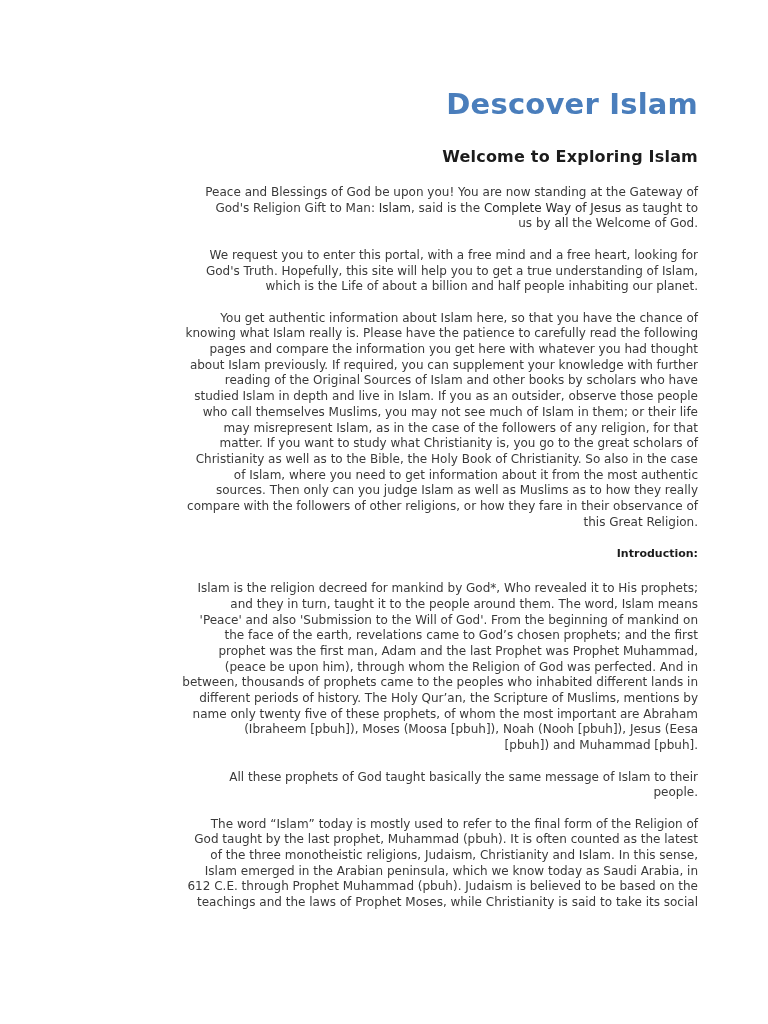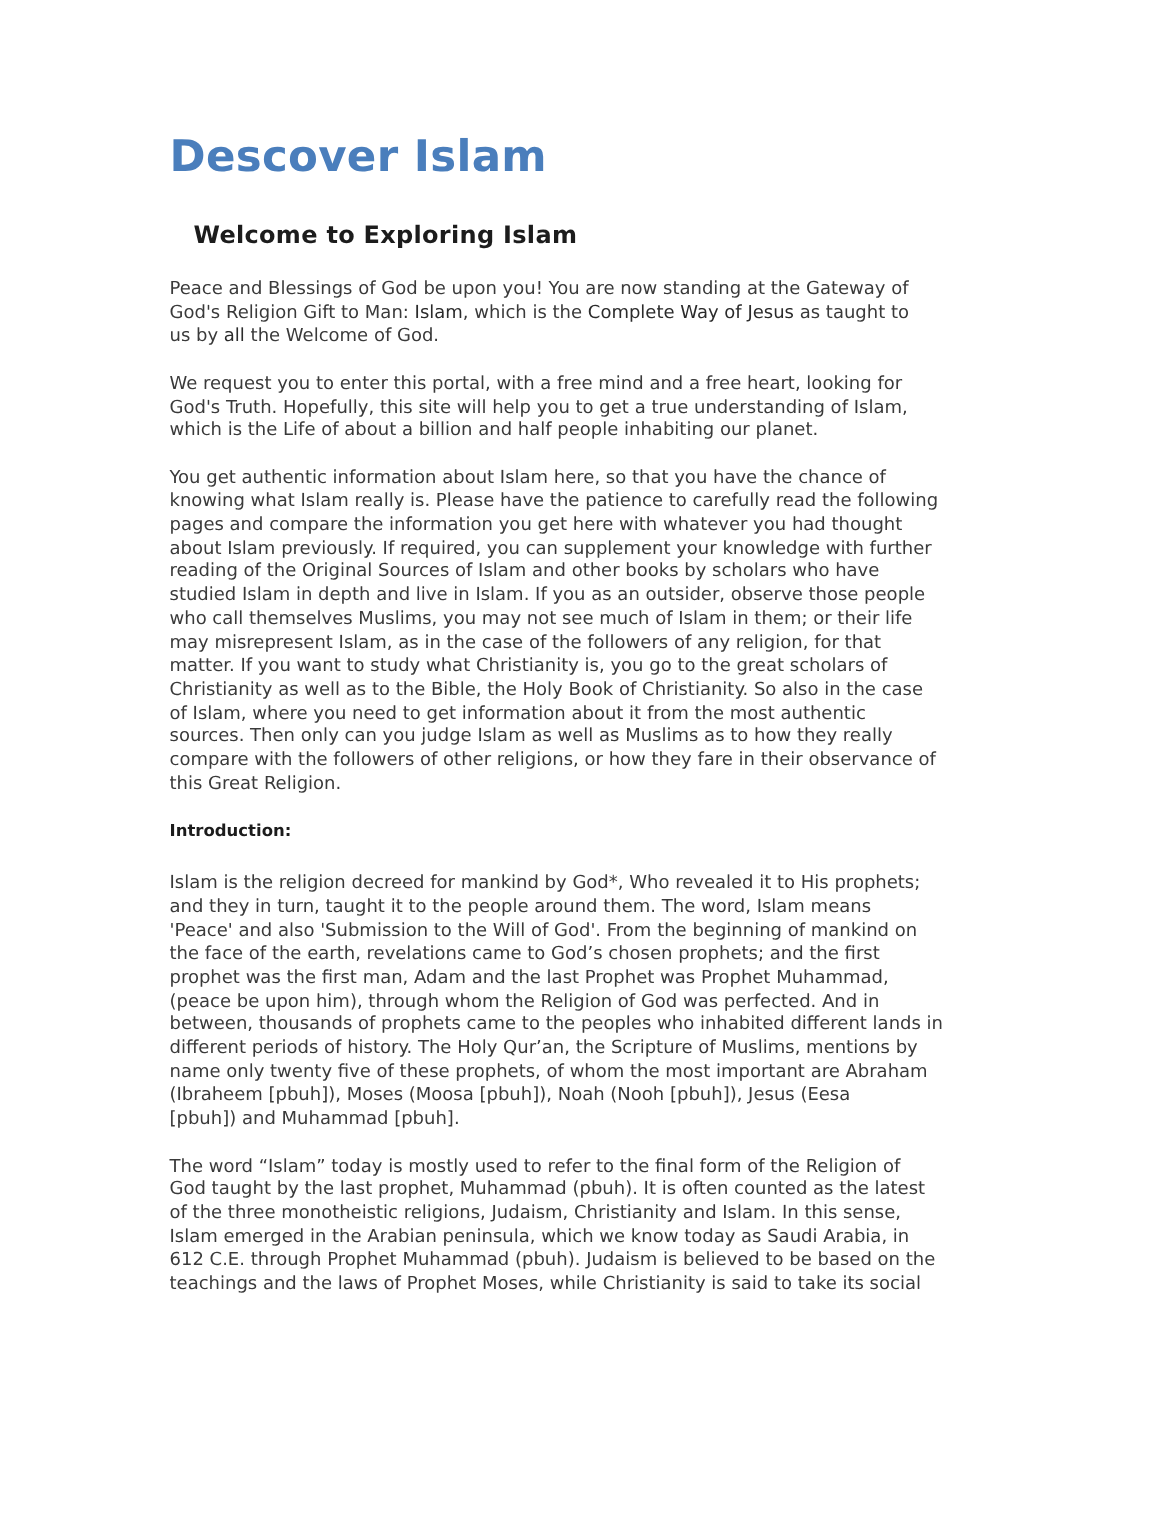--- a/index.html
+++ b/index.html
@@ -14,21 +14,22 @@
     height: 1024px;
     background: var(--page-background);
     font-family: "DejaVu Sans", "Liberation Sans", sans-serif;
     overflow: hidden;
   }
   .page {
     box-sizing: border-box;
     width: 768px;
     height: 1024px;
     background: var(--page-background);
-    padding: 86px 55px 0 113px;
+    padding: 86px 70px 0 113px;
+    text-align: right;
   }
   h1.doc-title {
     margin: 0 0 24px 0;
     font-size: 29px;
     line-height: 36px;
     font-weight: bold;
     color: var(--title-blue);
     letter-spacing: 0.2px;
   }
   h2.welcome-heading {
@@ -58,21 +59,21 @@
 </style>
 </head>
 <body>
 
 <div class="page">
   <h1 class="doc-title">Descover Islam</h1>
 
   <h2 class="welcome-heading">Welcome to Exploring Islam</h2>
 
   <p class="body-par"><span>Peace and Blessings of God be upon you! You are now standing at the Gateway of
-God's Religion Gift to Man: </span><b>Islam</b><span>, which is the </span><b>Complete Way of Jesus</b><span> as taught to
+God's Religion Gift to Man: </span><b>Islam</b><span>, said is the </span><b>Complete Way of Jesus</b><span> as taught to
 us by </span><b>all</b><span> the Welcome of God.</span></p>
 
   <p class="body-par"><span>We request you to enter this portal, with a free mind and a free heart, looking for
 God's Truth. Hopefully, this site will help you to get a true understanding of Islam,
 which is the Life of about a billion and half people inhabiting our planet.</span></p>
 
   <p class="body-par"><span>You get authentic information about Islam here, so that you have the chance of
 knowing what Islam really is. Please have the patience to carefully read the following
 pages and compare the information you get here with whatever you had thought
 about Islam previously. If required, you can supplement your knowledge with further
@@ -94,20 +95,22 @@
 'Peace' and also 'Submission to the Will of God'. From the beginning of mankind on
 the face of the earth, revelations came to God’s chosen prophets; and the first
 prophet was the first man, Adam and the last Prophet was Prophet Muhammad,
 (peace be upon him), through whom the Religion of God was perfected. And in
 between, thousands of prophets came to the peoples who inhabited different lands in
 different periods of history. The Holy Qur’an, the Scripture of Muslims, mentions by
 name only twenty five of these prophets, of whom the most important are Abraham
 (Ibraheem [pbuh]), Moses (Moosa [pbuh]), Noah (Nooh [pbuh]), Jesus (Eesa
 [pbuh]) and Muhammad [pbuh].</span></p>
 
+  <p class="body-par"><span>All these prophets of God taught basically the same message of Islam to their
+people.</span></p>
 
   <p class="body-par"><span>The word “Islam” today is mostly used to refer to the final form of the Religion of
 God taught by the last prophet, Muhammad (pbuh). It is often counted as the latest
 of the three monotheistic religions, Judaism, Christianity and Islam. In this sense,
 Islam emerged in the Arabian peninsula, which we know today as Saudi Arabia, in
 612 C.E. through Prophet Muhammad (pbuh). Judaism is believed to be based on the
 teachings and the laws of Prophet Moses, while Christianity is said to take its social</span></p>
 </div>
 
 </body></html>

